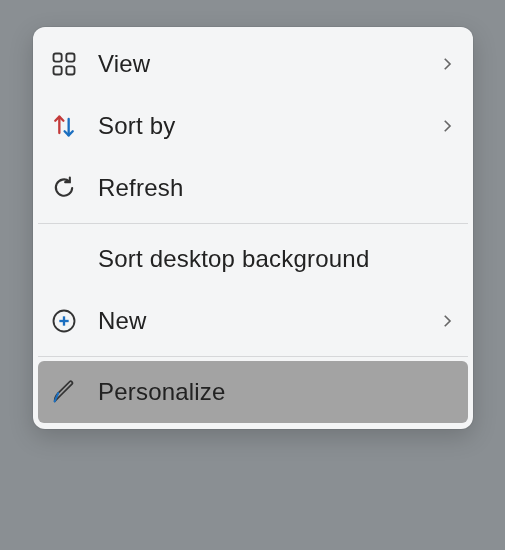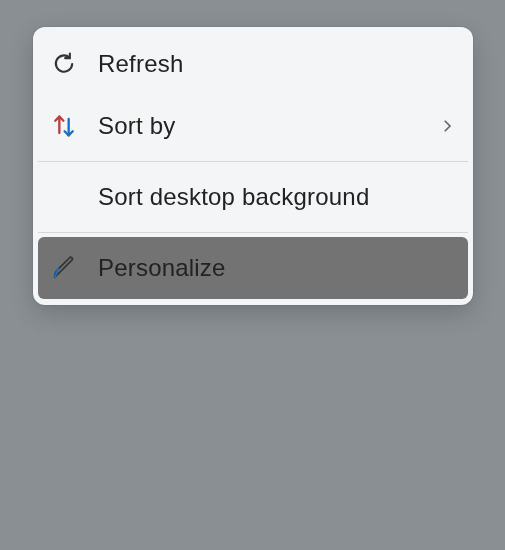--- a/index.html
+++ b/index.html
@@ -29,21 +29,21 @@
     }
     .menu-item {
       display: flex;
       align-items: center;
       height: 62px;
       padding: 0 12px;
       border-radius: 6px;
       position: relative;
     }
     .menu-item.hover {
-      background: #737373;
+      background: #a3a3a3;
     }
     .icon-slot {
       width: 48px;
       display: flex;
       align-items: center;
       justify-content: flex-start;
     }
     .icon-slot svg {
       width: 28px;
       height: 28px;
@@ -66,55 +66,86 @@
       height: 1px;
       background: #d6d7d9;
       margin: 4px 0;
     }
   </style>
 </head>
 <body>
 
 <div class="context-menu">
 
-
   <div class="menu-item">
     <span class="icon-slot">
-      <svg viewBox="0 0 24 24" fill="none" stroke="#333" stroke-width="1.8" stroke-linecap="round">
-        <path d="M19 12 A7 7 0 1 1 16.5 6.3"></path>
-        <polyline points="17 3 17 7 13 7" fill="none"></polyline>
+      <svg viewBox="0 0 24 24" fill="none" stroke="#333" stroke-width="1.6">
+        <rect x="3" y="3" width="7" height="7" rx="2"></rect>
+        <rect x="14" y="3" width="7" height="7" rx="2"></rect>
+        <rect x="3" y="14" width="7" height="7" rx="2"></rect>
+        <rect x="14" y="14" width="7" height="7" rx="2"></rect>
       </svg>
     </span>
-    <span class="label">Refresh</span>
+    <span class="label">View</span>
+    <span class="chevron">
+      <svg viewBox="0 0 24 24" fill="none" stroke="#666" stroke-width="2.2">
+          <polyline points="9 5 16 12 9 19"></polyline>
+        </svg>
+    </span>
   </div>
 
   <div class="menu-item">
     <span class="icon-slot">
       <svg viewBox="0 0 24 24" fill="none">
         <path d="M8 4 L8 18" stroke="#c33a3a" stroke-width="2" stroke-linecap="round"></path>
         <path d="M4.5 7.5 L8 4 L11.5 7.5" stroke="#c33a3a" stroke-width="2" stroke-linecap="round" stroke-linejoin="round" fill="none"></path>
         <path d="M16 20 L16 6" stroke="#1b6fc0" stroke-width="2" stroke-linecap="round"></path>
         <path d="M12.5 16.5 L16 20 L19.5 16.5" stroke="#1b6fc0" stroke-width="2" stroke-linecap="round" stroke-linejoin="round" fill="none"></path>
       </svg>
     </span>
     <span class="label">Sort by</span>
     <span class="chevron">
       <svg viewBox="0 0 24 24" fill="none" stroke="#666" stroke-width="2.2">
           <polyline points="9 5 16 12 9 19"></polyline>
         </svg>
     </span>
   </div>
 
+  <div class="menu-item">
+    <span class="icon-slot">
+      <svg viewBox="0 0 24 24" fill="none" stroke="#333" stroke-width="1.8" stroke-linecap="round">
+        <path d="M19 12 A7 7 0 1 1 16.5 6.3"></path>
+        <polyline points="17 3 17 7 13 7" fill="none"></polyline>
+      </svg>
+    </span>
+    <span class="label">Refresh</span>
+  </div>
+
   <div class="sep"></div>
 
   <div class="menu-item">
     <span class="icon-slot"></span>
     <span class="label">Sort desktop background</span>
   </div>
 
+  <div class="menu-item">
+    <span class="icon-slot">
+      <svg viewBox="0 0 24 24" fill="none" stroke="#333" stroke-width="1.6">
+        <circle cx="12" cy="12" r="9"></circle>
+        <line x1="12" y1="8" x2="12" y2="16" stroke="#1b6fc0" stroke-width="2"></line>
+        <line x1="8" y1="12" x2="16" y2="12" stroke="#1b6fc0" stroke-width="2"></line>
+      </svg>
+    </span>
+    <span class="label">New</span>
+    <span class="chevron">
+      <svg viewBox="0 0 24 24" fill="none" stroke="#666" stroke-width="2.2">
+          <polyline points="9 5 16 12 9 19"></polyline>
+        </svg>
+    </span>
+  </div>
 
   <div class="sep"></div>
 
 
   <div class="menu-item hover">
     <span class="icon-slot">
       <svg viewBox="0 0 24 24" fill="none">
         <path d="M4 20 C4 16 6 14 7 13 L17 3 C18 2 20 4 19 5 L9 15 C8 16 6 18 4 20 Z" stroke="#333" stroke-width="1.5" stroke-linejoin="round"></path>
         <path d="M4 20 L7 13" stroke="#1b6fc0" stroke-width="1.8" stroke-linecap="round"></path>
       </svg>

